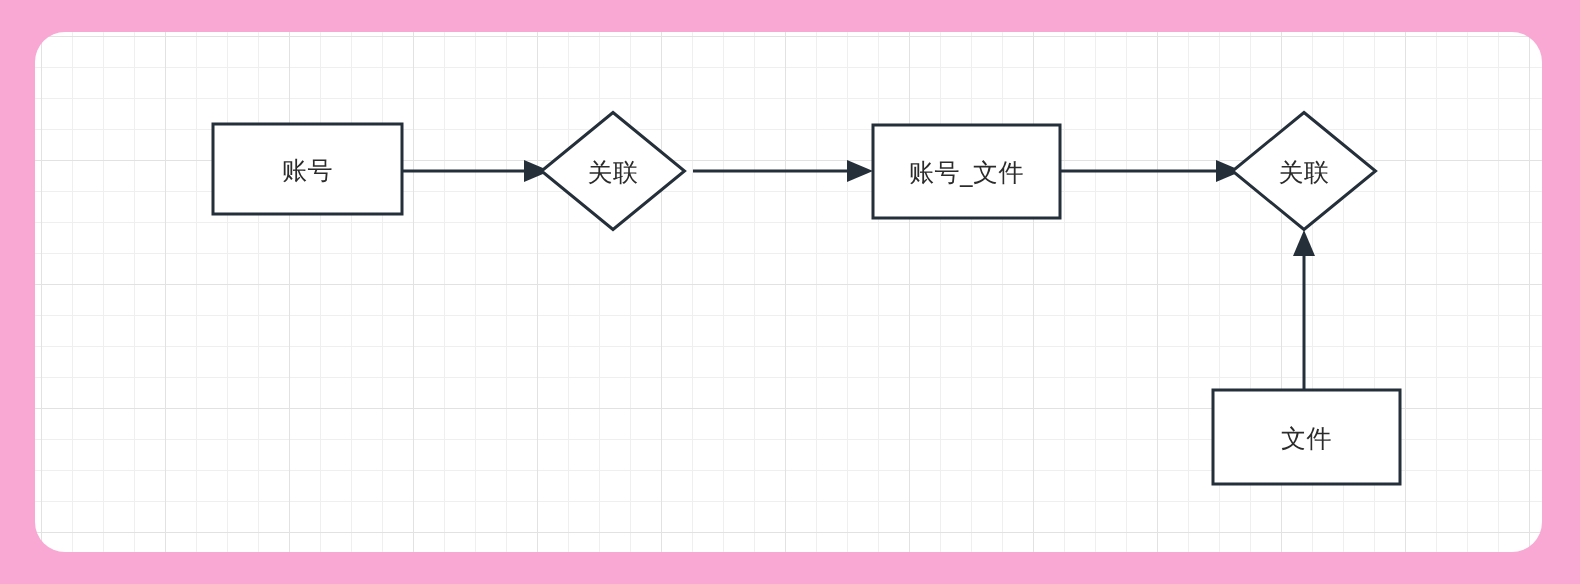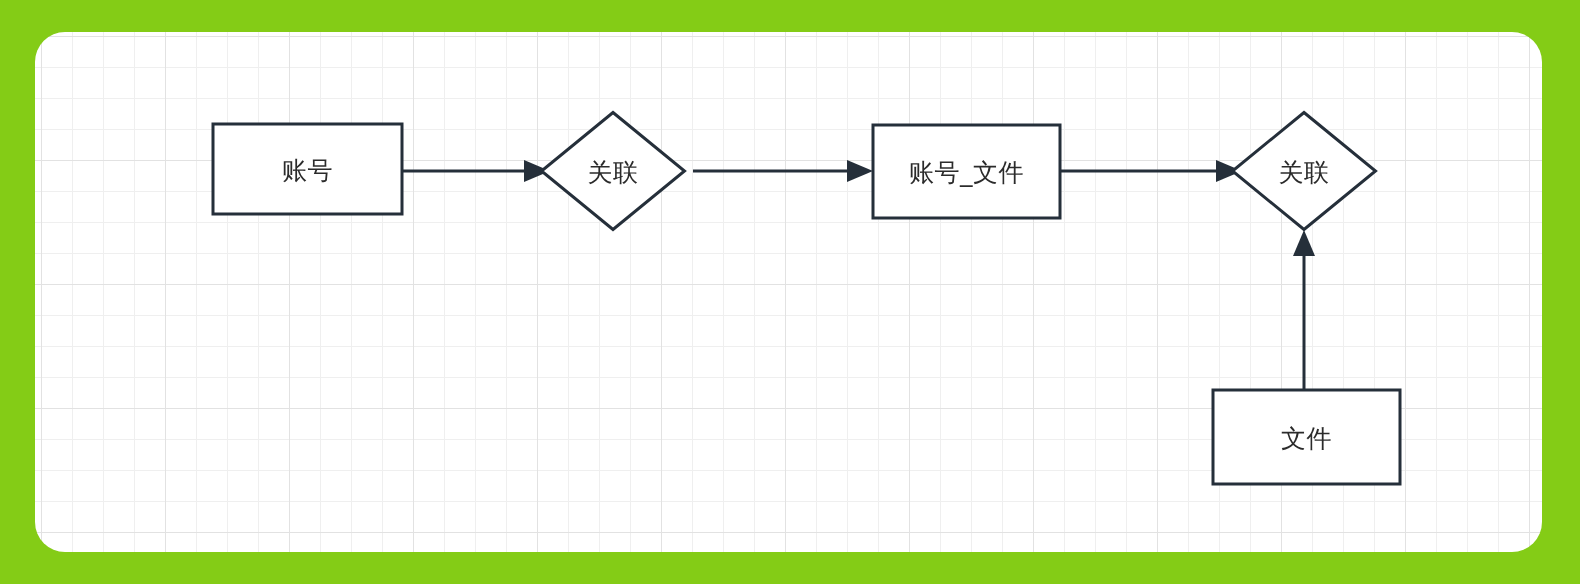--- a/index.html
+++ b/index.html
@@ -12,21 +12,21 @@
     width: 1580px;
     height: 584px;
     overflow: hidden;
     font-family: "DejaVu Sans", "Liberation Sans", sans-serif;
   }
 
   #stage {
     position: relative;
     width: 1580px;
     height: 584px;
-    background: #84cc16;
+    background: #f9a8d4;
   }
 
   
   #canvas {
     position: absolute;
     left: 35px;
     top: 32px;
     width: 1507px;
     height: 520px;
     background-color: #ffffff;

